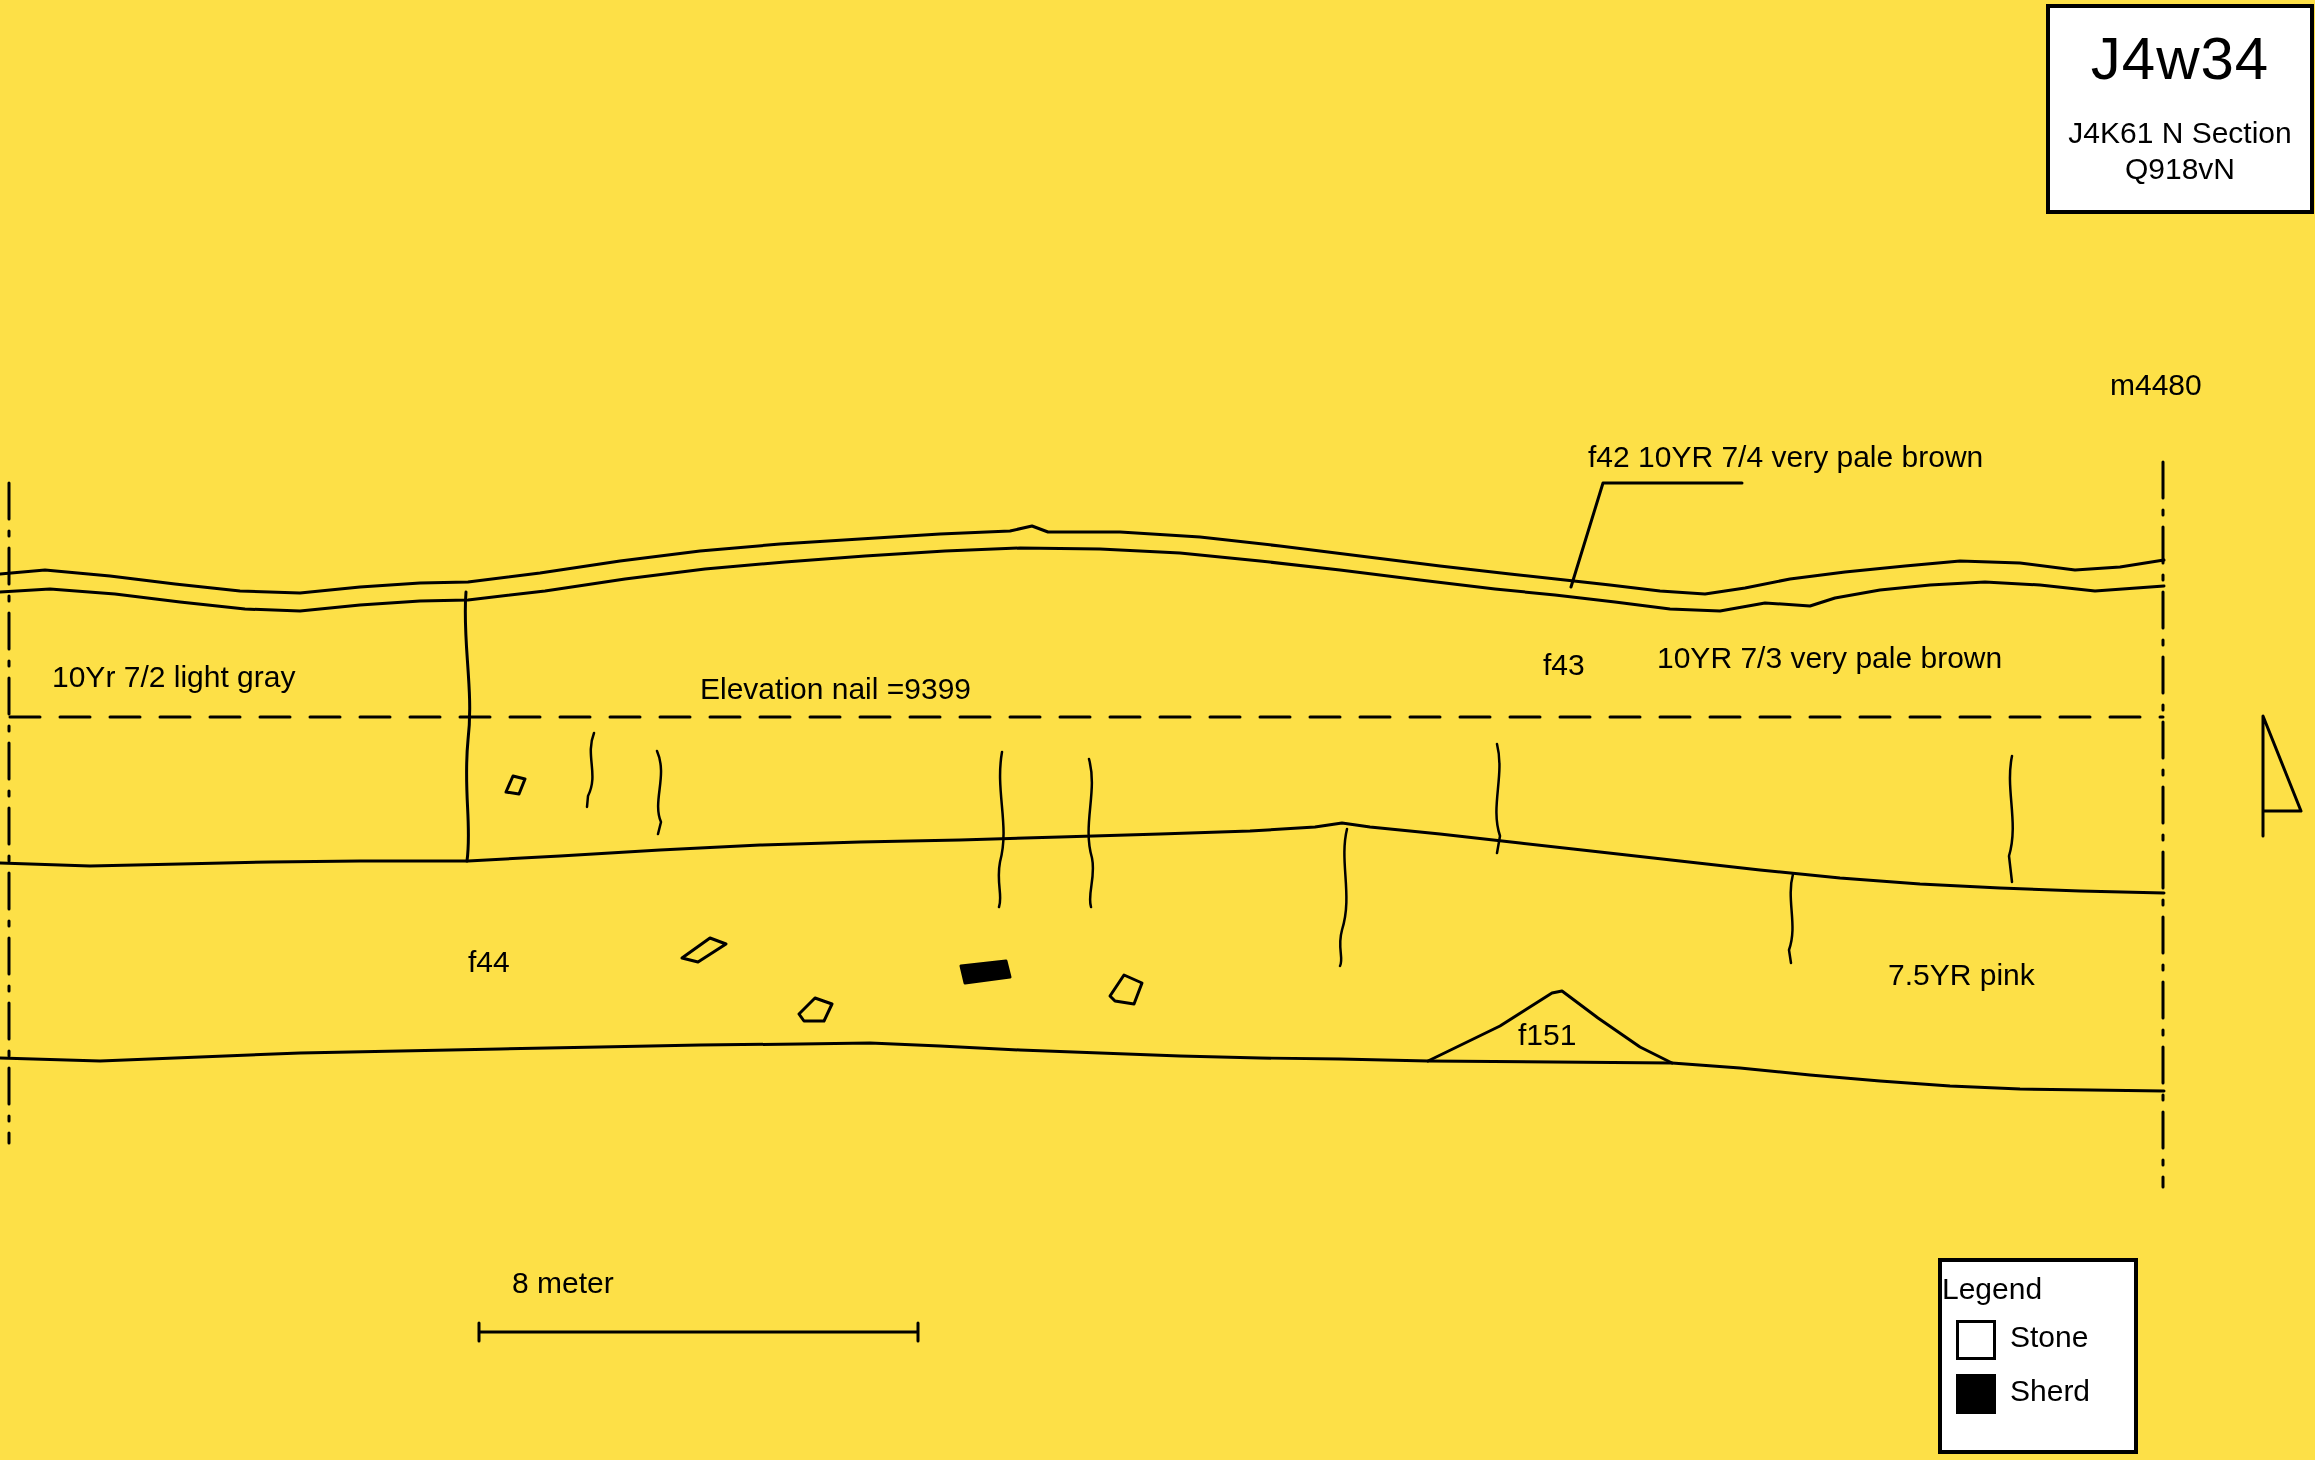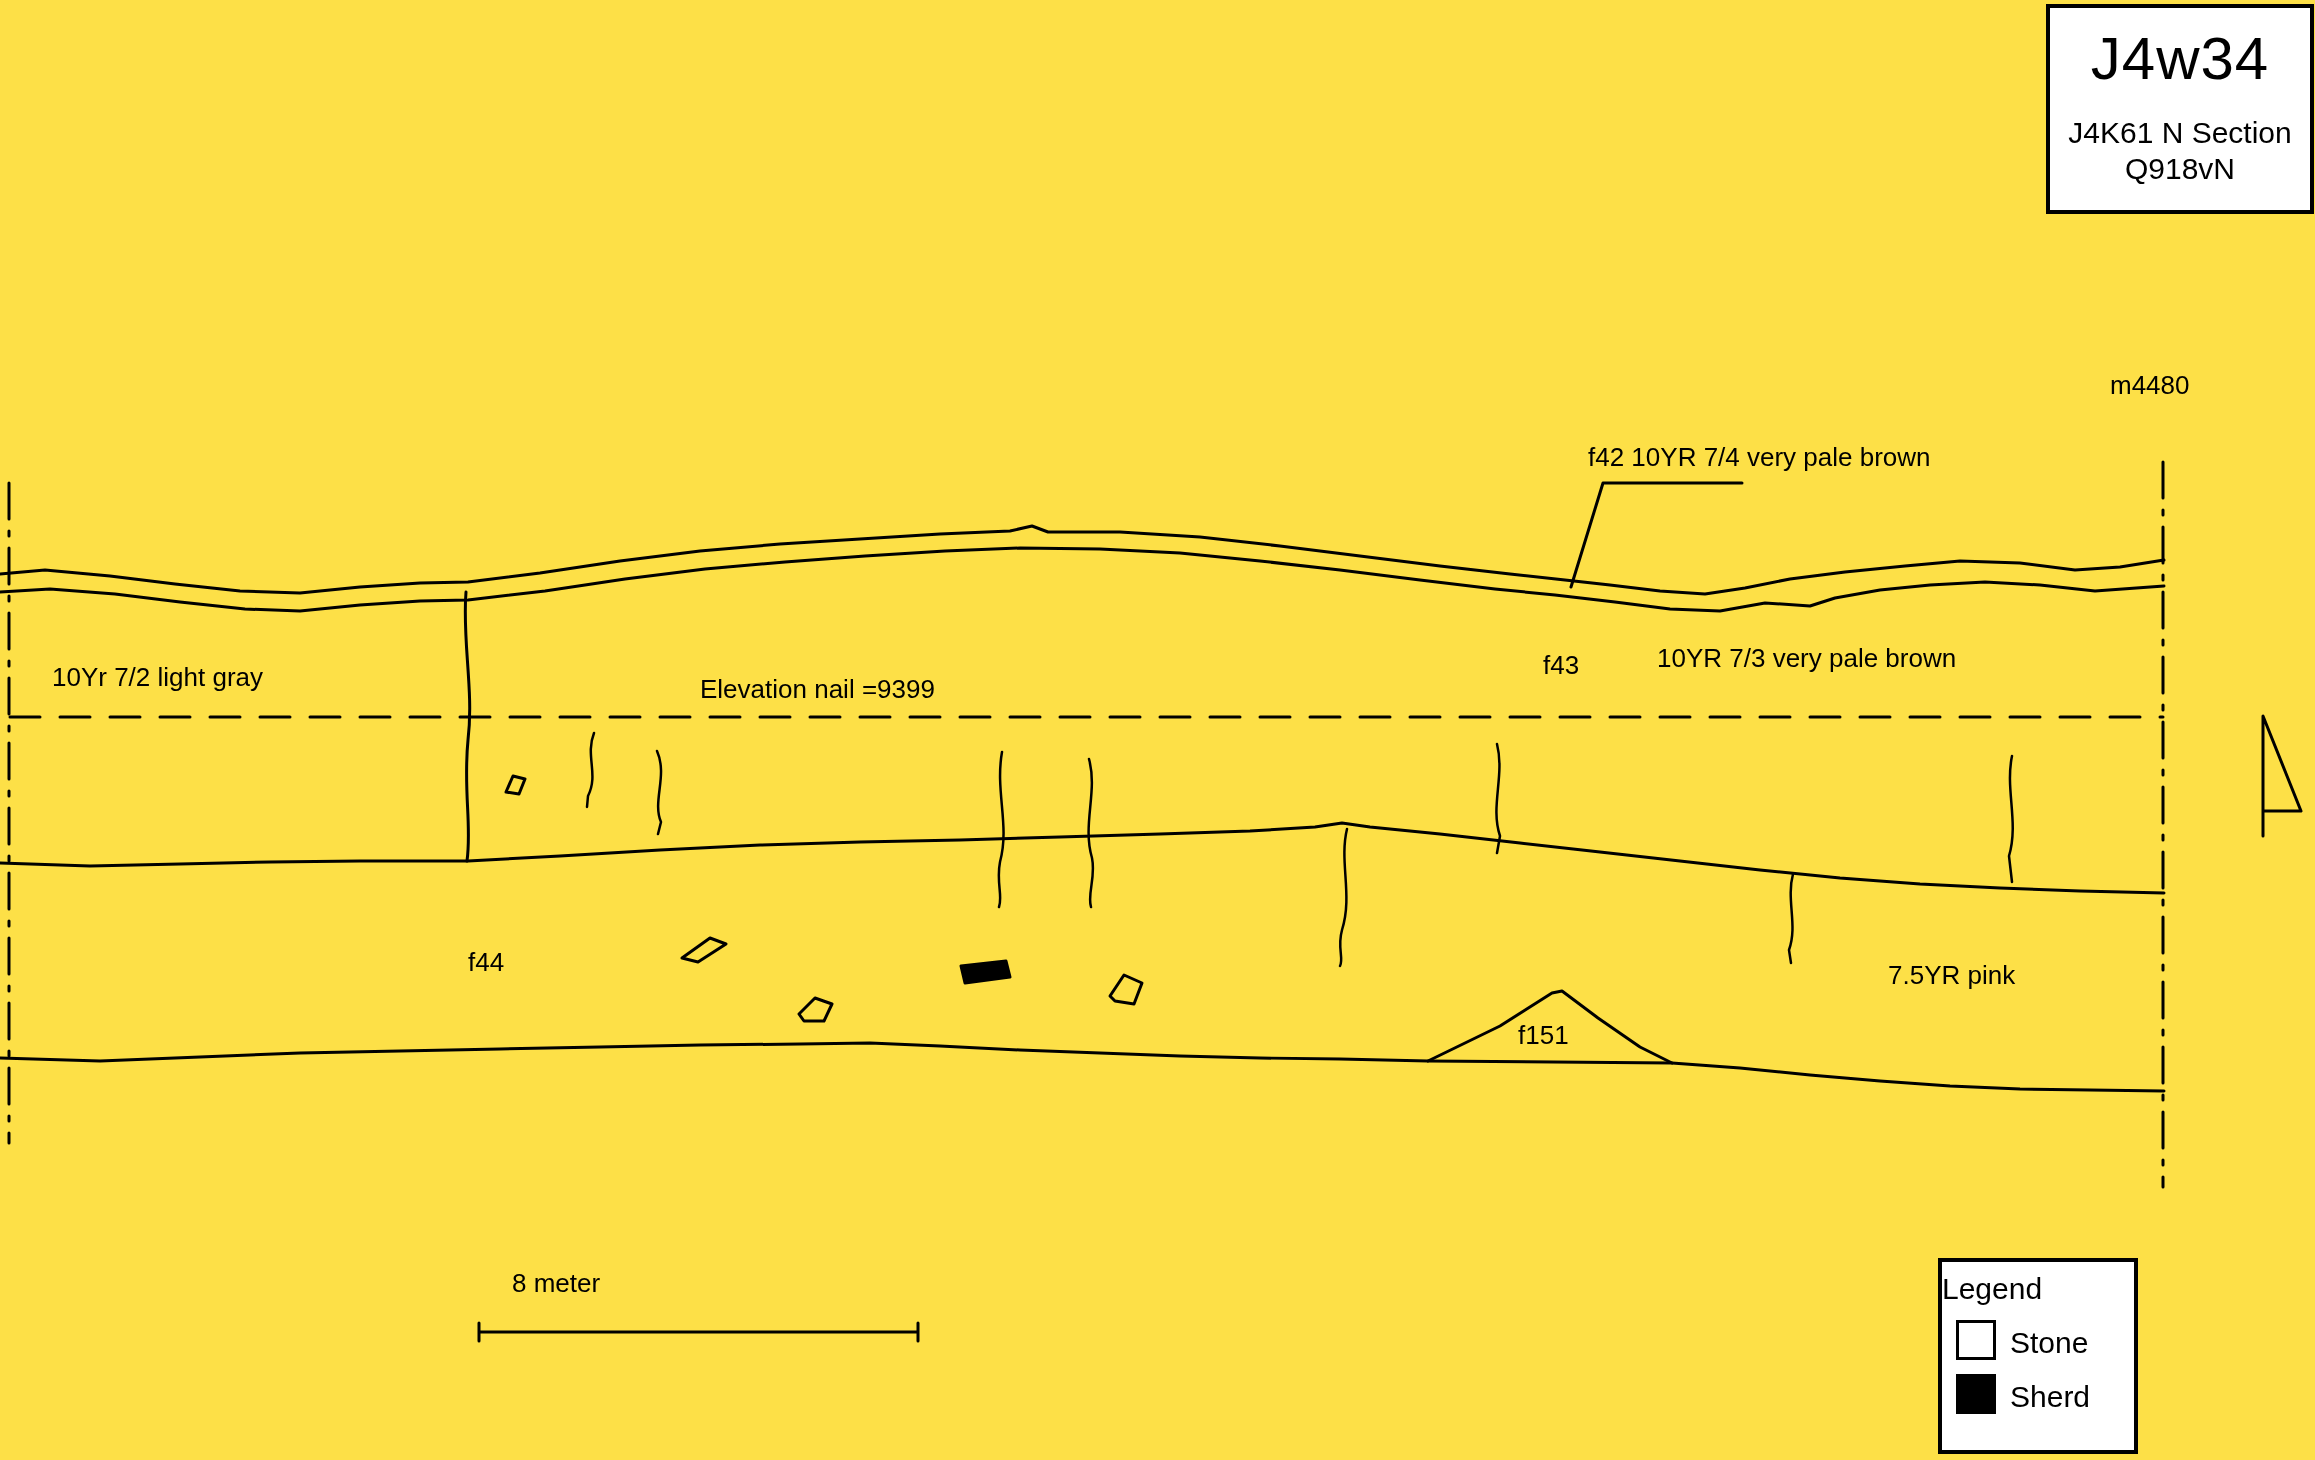--- a/index.html
+++ b/index.html
@@ -7,21 +7,21 @@
     position:relative;
     width:2315px;height:1460px;
     background:#fde047;
     font-family:"Liberation Sans","DejaVu Sans",sans-serif;
     color:#000000;
     overflow:hidden;
   }
   svg{position:absolute;left:0;top:0;}
   .label{
     position:absolute;
-    font-size:26px;
+    font-size:30px;
     line-height:34px;
     white-space:nowrap;
     color:#000000;
   }
   .title-box{
     position:absolute;
     left:2046px;top:4px;
     width:260px;height:202px;
     border:4px solid #000000;
     text-align:center;
@@ -44,21 +44,21 @@
     border:4px solid #000000;
     background:#ffffff;
   }
   .legend-title{
     text-align:left;
     font-size:30px;
     margin-top:10px;
   }
   .legend-row{
     display:flex;
-    align-items:flex-end;
+    align-items:flex-start;
     margin:14px 0 0 14px;
     gap:14px;
   }
   .swatch{
     width:34px;height:34px;
     border:3px solid #000000;
     flex:0 0 auto;
   }
   .swatch.stone{background:#ffffff;}
   .swatch.sherd{background:#000000;}

